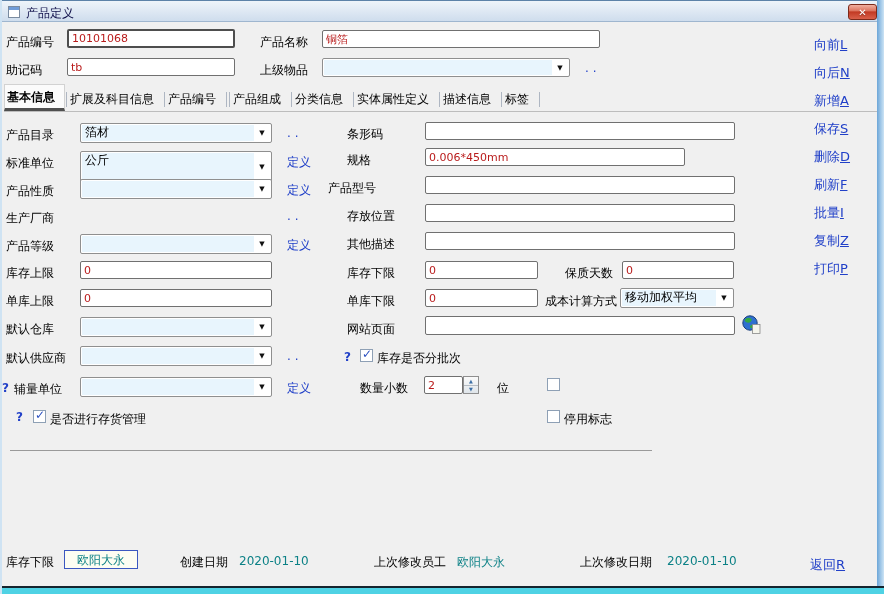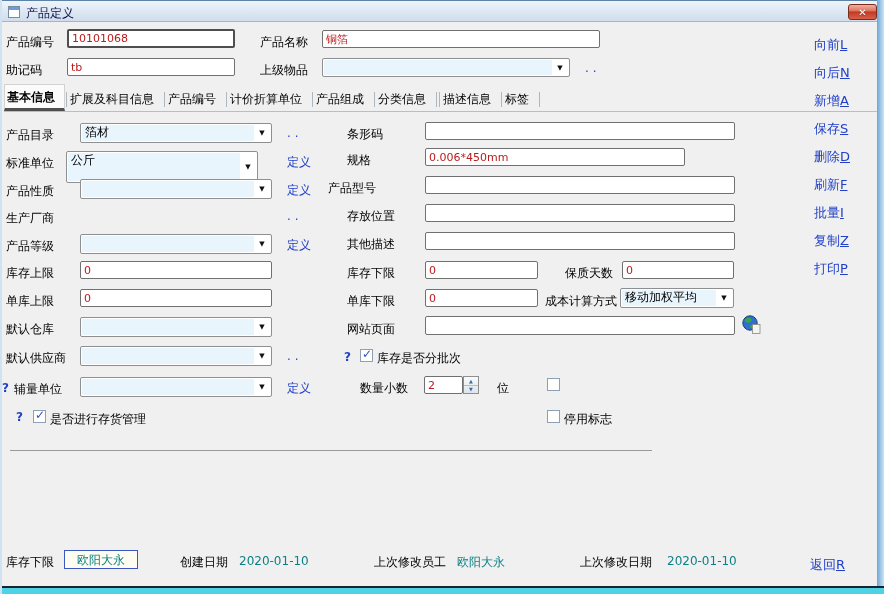--- a/index.html
+++ b/index.html
@@ -84,42 +84,42 @@
   </div>
   <div class="lk" style="left:583px;top:61px">. .</div>
 
   <div class="tabs">
     <div class="tab active">基本信息</div>
       <div class="tabsep"></div>
     <div class="tab">扩展及科目信息</div>
       <div class="tabsep"></div>
     <div class="tab">产品编号</div>
       <div class="tabsep"></div>
-    <div class="tab">计价折算单位</div>
       <div class="tabsep"></div>
     <div class="tab">产品组成</div>
       <div class="tabsep"></div>
     <div class="tab">分类信息</div>
       <div class="tabsep"></div>
+    <div class="tab">实体属性定义</div>
       <div class="tabsep"></div>
     <div class="tab">描述信息</div>
       <div class="tabsep"></div>
     <div class="tab">标签</div>
       <div class="tabsep"></div>
   </div>
 
   <div class="lbl" style="left:4px;top:127px">产品目录</div>
   <div class="sel" style="left:78px;top:123px;width:192px;height:20px">
     <span class="v">箔材</span>
     <span class="a">▼</span>
   </div>
   <div class="lk" style="left:285px;top:126px">. .</div>
 
   <div class="lbl" style="left:4px;top:155px">标准单位</div>
-  <div class="sel" style="left:64px;top:151px;width:192px;height:32px">
+  <div class="sel" style="left:78px;top:151px;width:192px;height:32px">
     <span class="v">公斤</span>
     <span class="a">▼</span>
   </div>
   <div class="lk" style="left:285px;top:154px">定义</div>
 
   <div class="lbl" style="left:4px;top:183px">产品性质</div>
   <div class="sel" style="left:78px;top:179px;width:192px;height:20px">
     <span class="v"></span>
     <span class="a">▼</span>
   </div>

